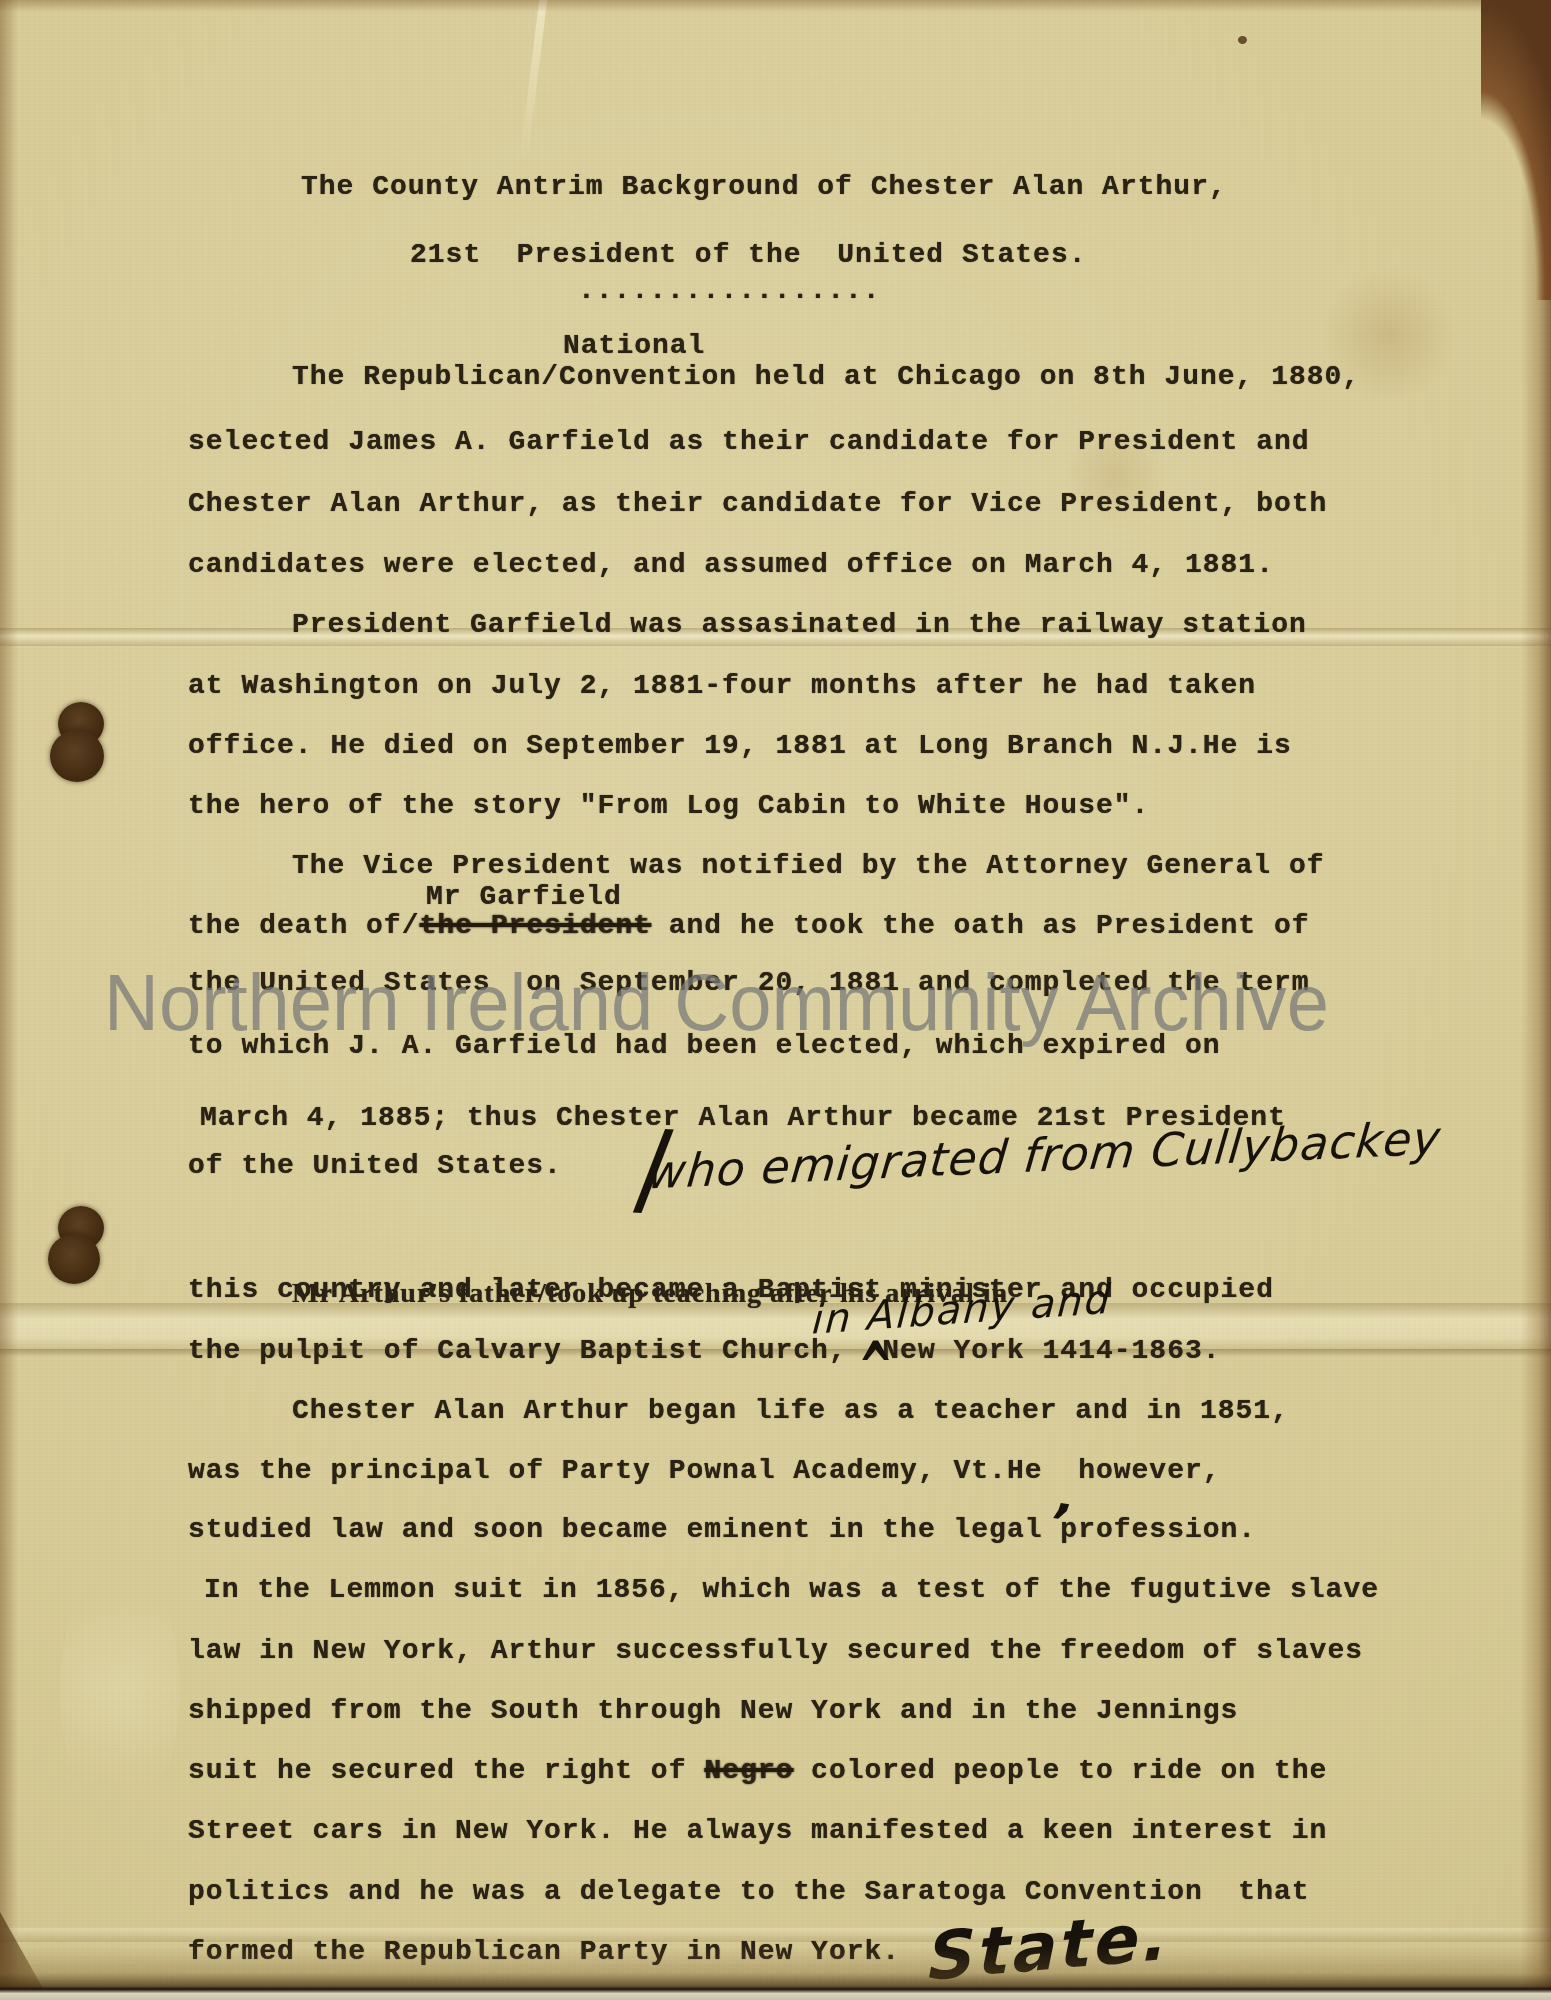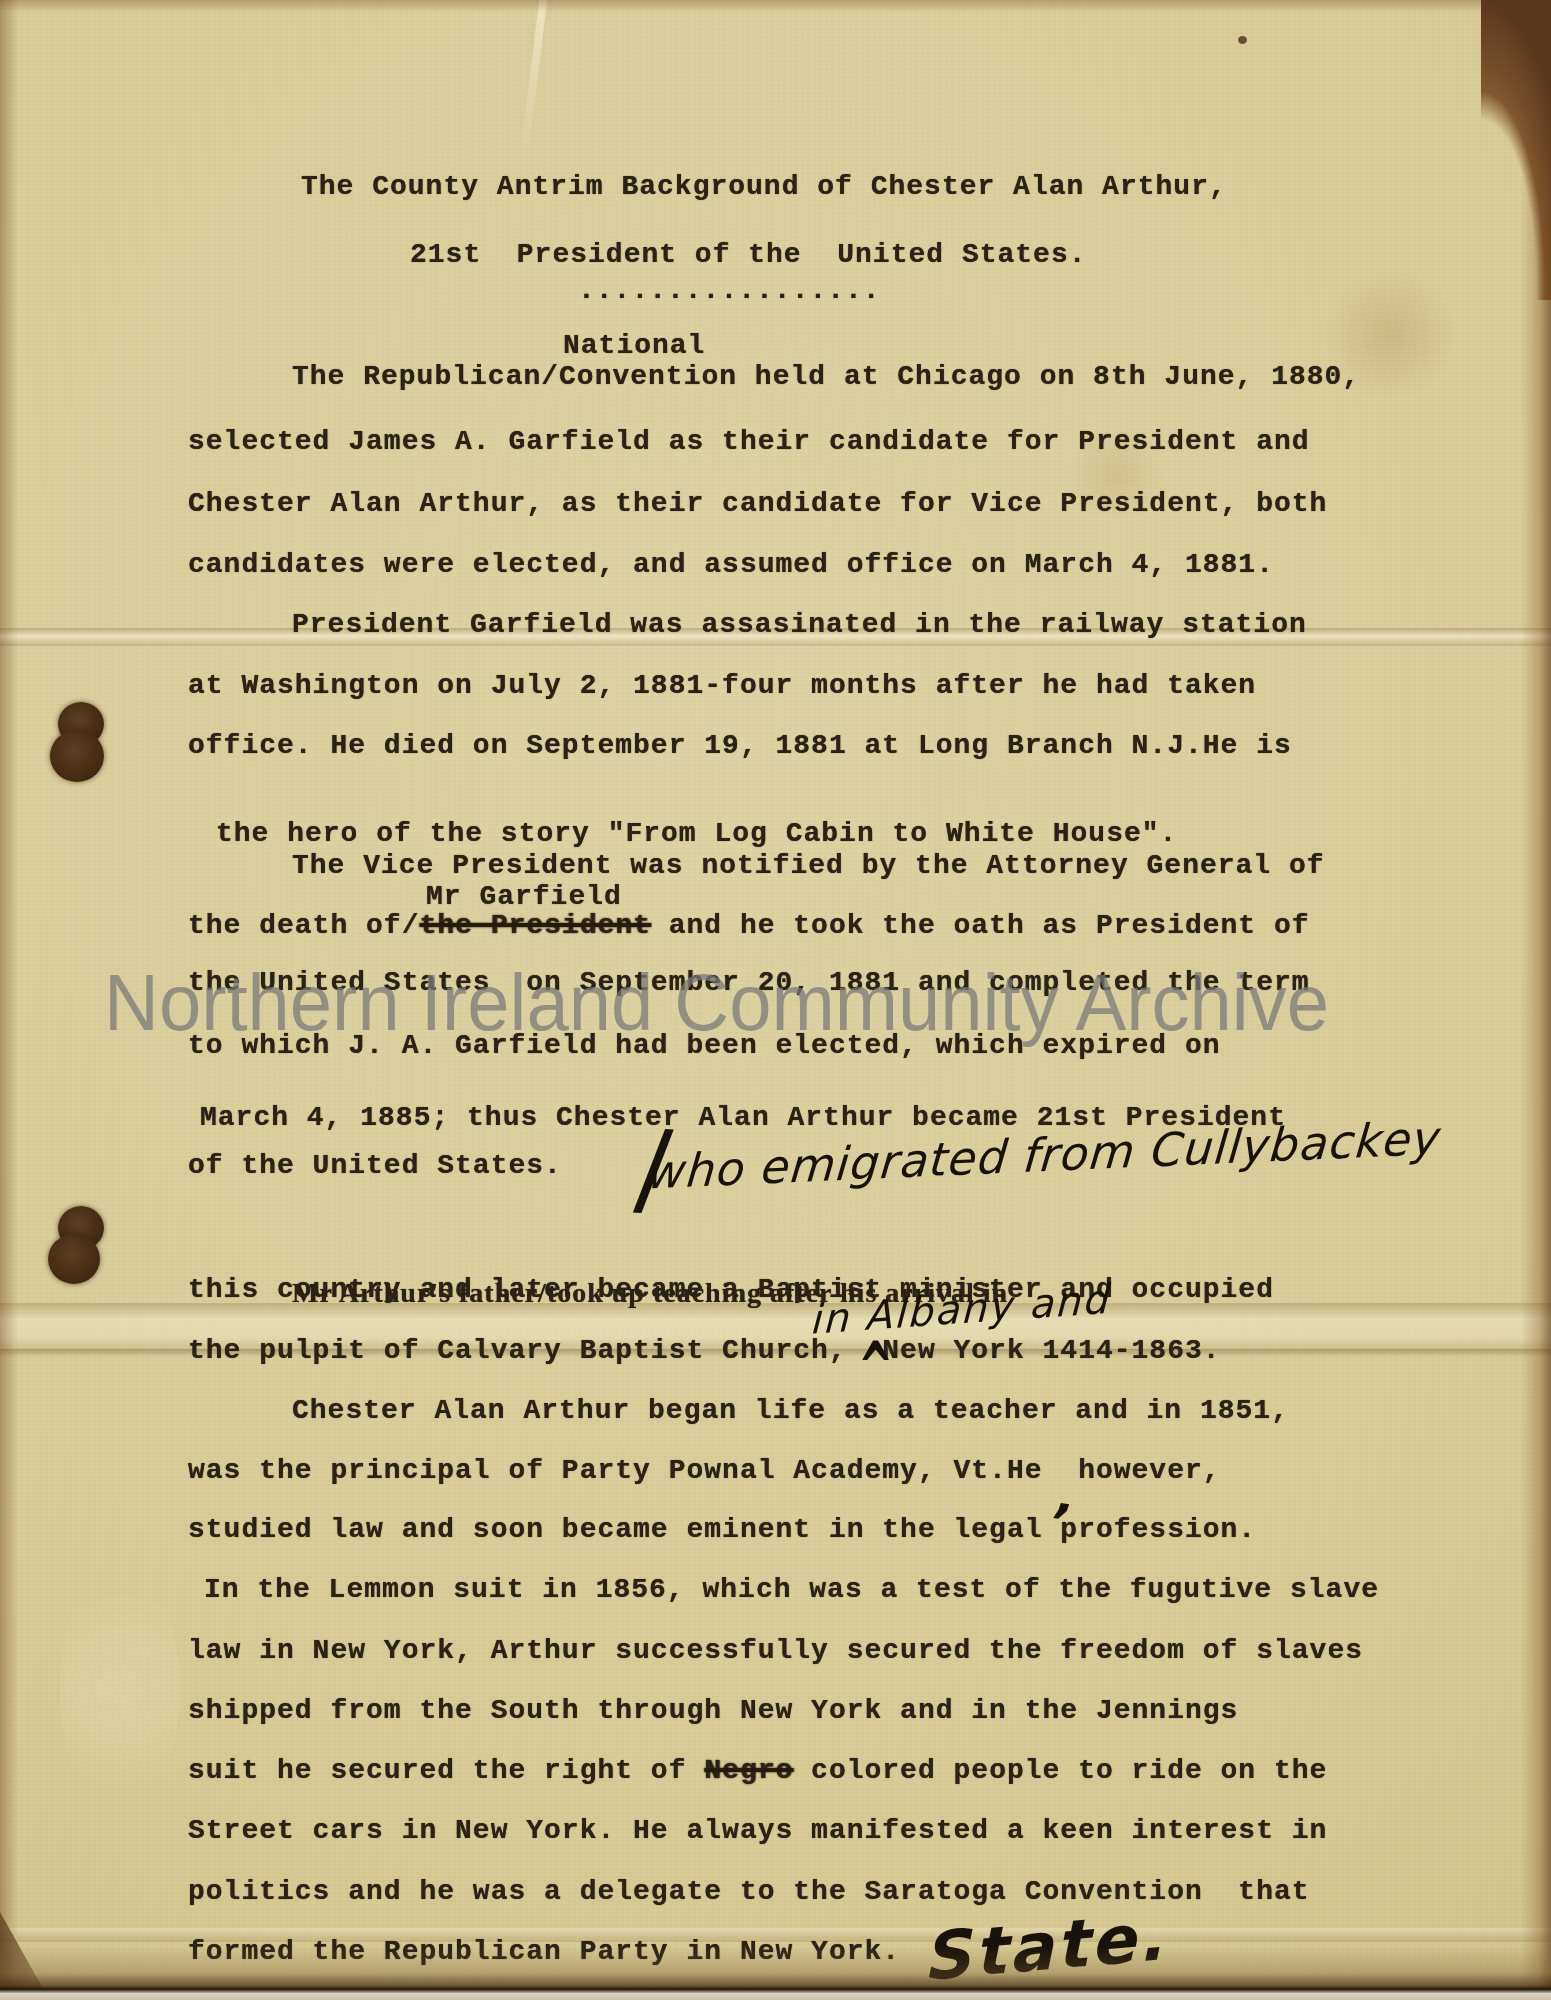--- a/index.html
+++ b/index.html
@@ -104,21 +104,21 @@
       <div class="tline" style="left: 410px; top: 240px;"><span>21st  President of the  United States.</span></div>
       <div class="tline" style="left: 578px; top: 276px;"><span>.................</span></div>
       <div class="tline" style="left: 563px; top: 331px;"><span>National</span></div>
       <div class="tline" style="left: 292px; top: 362px;"><span>The Republican/Convention held at Chicago on 8th June, 1880,</span></div>
       <div class="tline" style="left: 188px; top: 427px;"><span>selected James A. Garfield as their candidate for President and</span></div>
       <div class="tline" style="left: 188px; top: 489px;"><span>Chester Alan Arthur, as their candidate for Vice President, both</span></div>
       <div class="tline" style="left: 188px; top: 550px;"><span>candidates were elected, and assumed office on March 4, 1881.</span></div>
       <div class="tline" style="left: 292px; top: 610px;"><span>President Garfield was assasinated in the railway station</span></div>
       <div class="tline" style="left: 188px; top: 671px;"><span>at Washington on July 2, 1881-four months after he had taken</span></div>
       <div class="tline" style="left: 188px; top: 731px;"><span>office. He died on September 19, 1881 at Long Branch N.J.He is</span></div>
-      <div class="tline" style="left: 188px; top: 819px; margin-left: 28px;"><span>the hero of the story "From Log Cabin to White House".</span></div>
+      <div class="tline" style="left: 188px; top: 791px;"><span>the hero of the story "From Log Cabin to White House".</span></div>
       <div class="tline" style="left: 292px; top: 851px;"><span>The Vice President was notified by the Attorney General of</span></div>
       <div class="tline" style="left: 426px; top: 882px;"><span>Mr Garfield</span></div>
       <div class="tline" style="left: 188px; top: 911px;"><span>the death of/</span><span class="struck">the President</span><span> and he took the oath as President of</span></div>
       <div class="tline" style="left: 188px; top: 968px;"><span>the United States  on September 20, 1881 and completed the term</span></div>
       <div class="tline" style="left: 188px; top: 1031px;"><span>to which J. A. Garfield had been elected, which expired on</span></div>
       <div class="tline" style="left: 200px; top: 1091px; margin-top: 12px;"><span>March 4, 1885; thus Chester Alan Arthur became 21st President</span></div>
       <div class="tline" style="left: 188px; top: 1151px;"><span>of the United States.</span></div>
       <div class="tline" style="left: 292px; top: 1278px; font-family: Liberation Serif, serif;"><span>Mr Arthur's father/took up teaching after his arrival in</span></div>
       <div class="tline" style="left: 188px; top: 1275px;"><span>this country and later became a Baptist minister and occupied</span></div>
       <div class="tline" style="left: 188px; top: 1336px;"><span>the pulpit of Calvary Baptist Church,  New York 1414-1863.</span></div>

